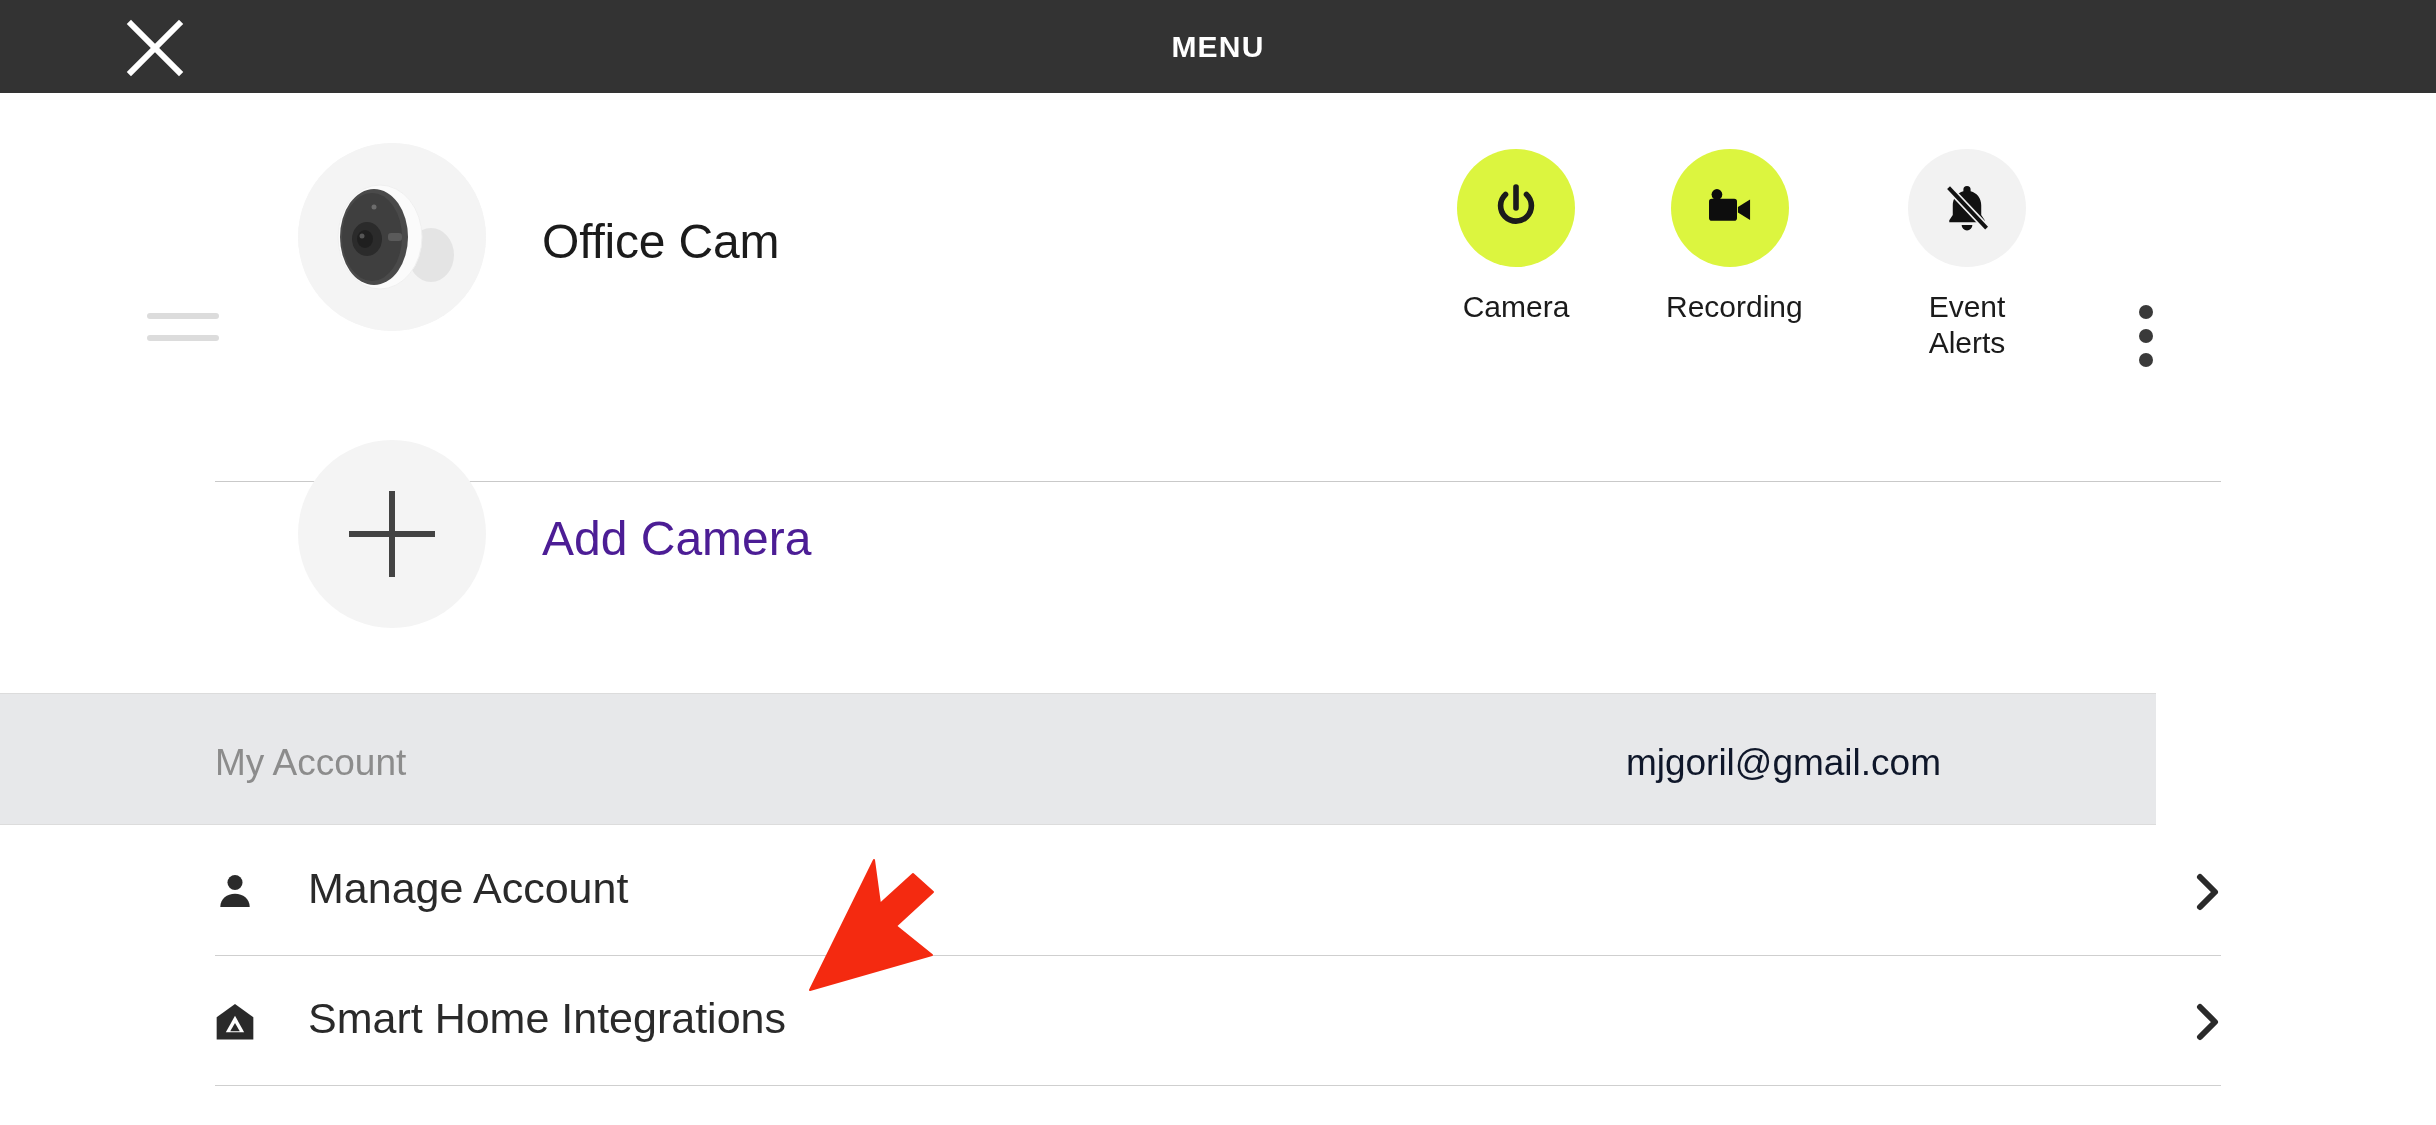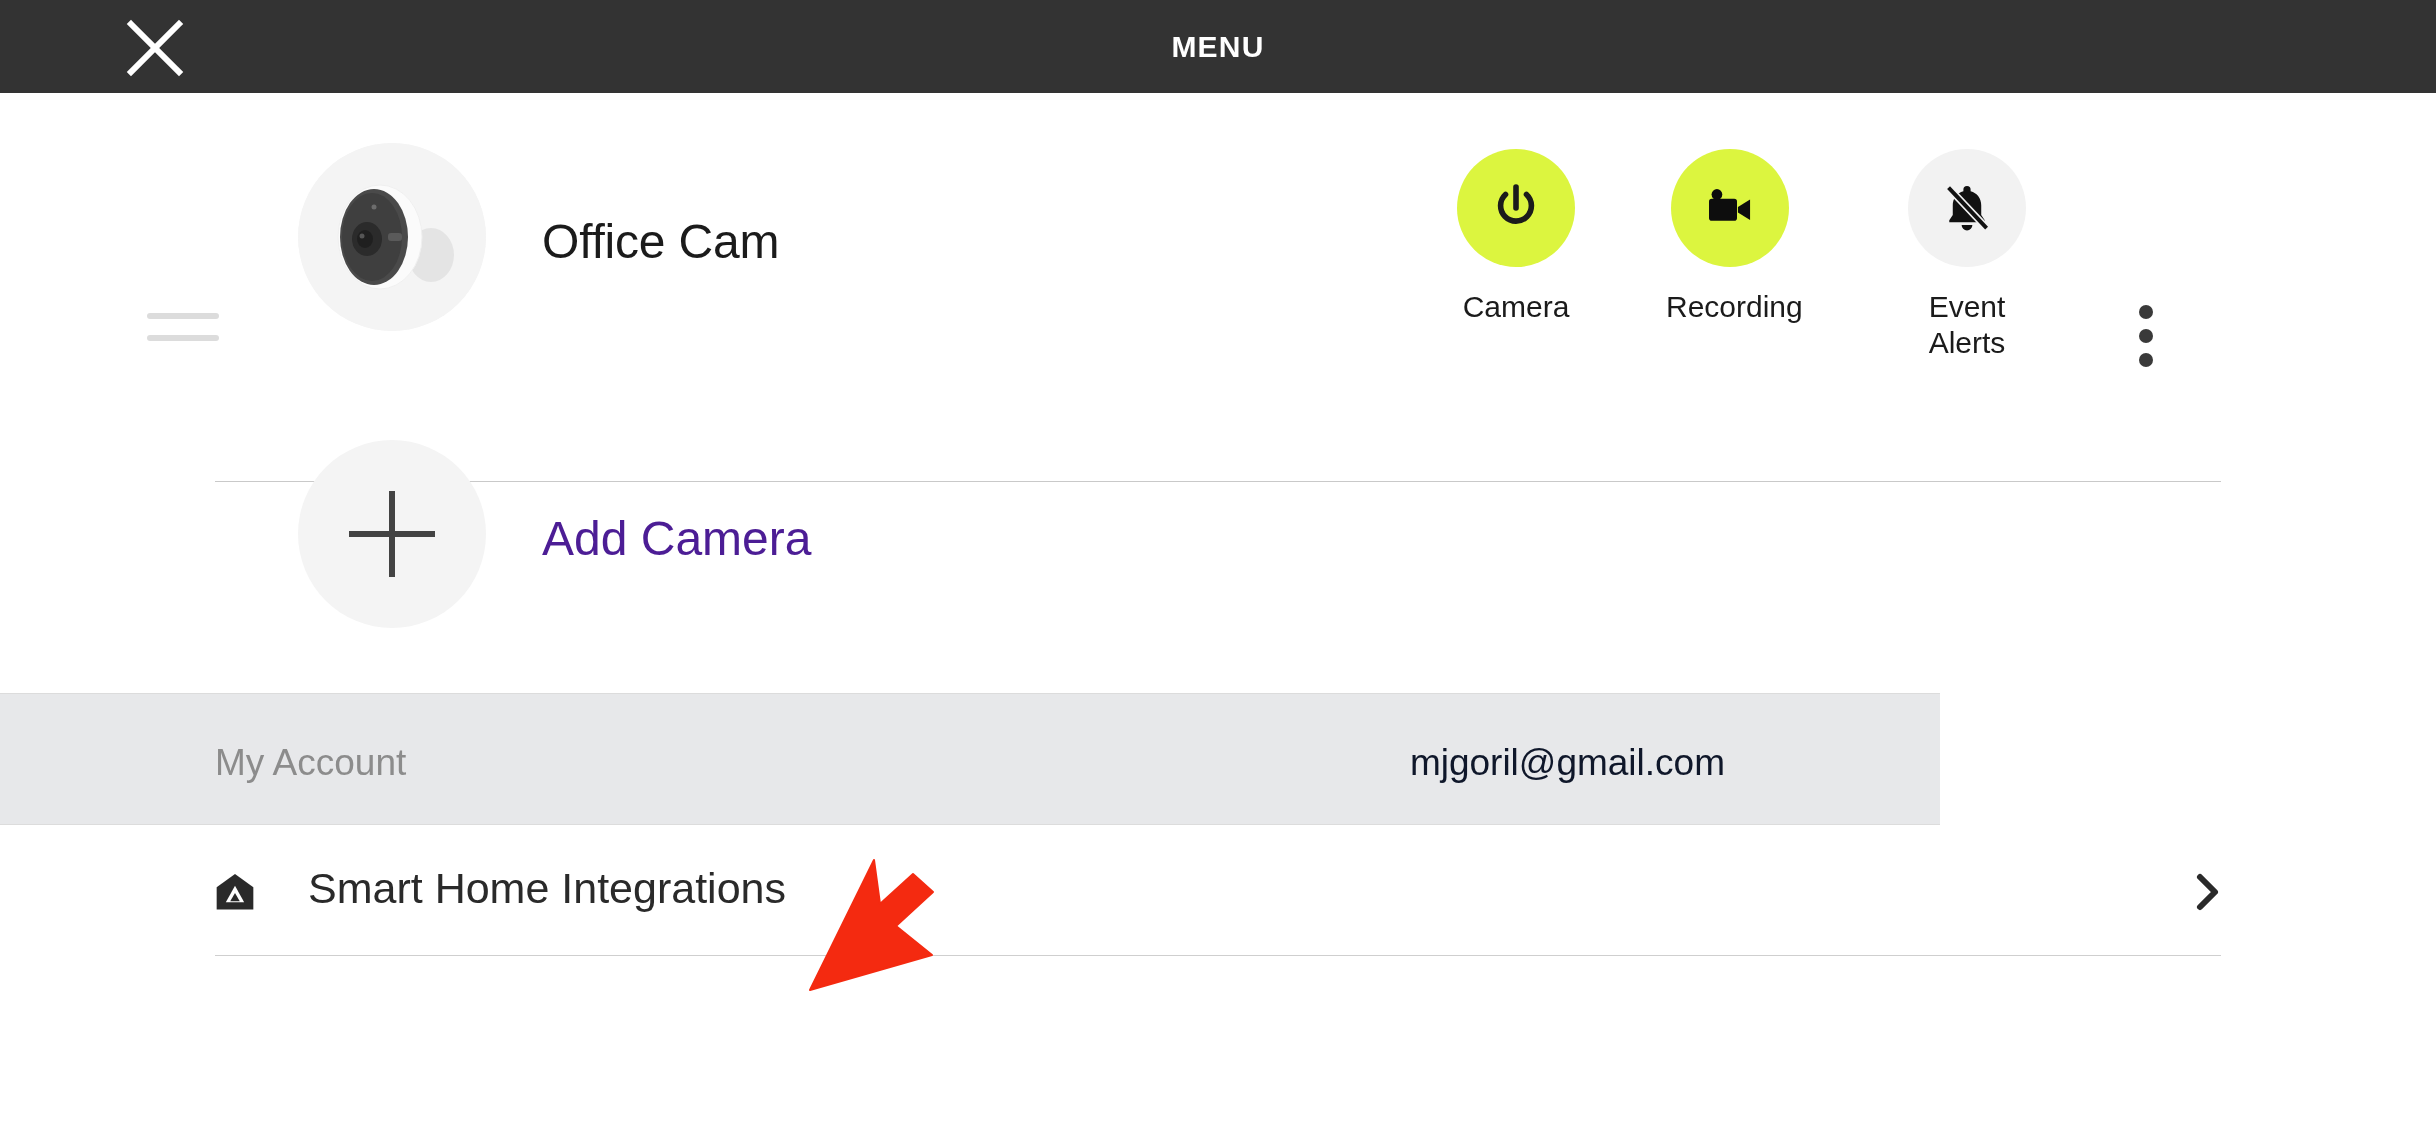--- a/index.html
+++ b/index.html
@@ -198,21 +198,21 @@
     font-size: 48px;
     color: #4c1d95;
     white-space: nowrap;
   }
 
   
   .account-band {
     position: absolute;
     left: 0;
     top: 693px;
-    width: 1940px;
+    width: 2156px;
     height: 132px;
     background: #e7e8ea;
     border-top: 1px solid #dcdcdc;
     border-bottom: 1px solid #dcdcdc;
     box-sizing: border-box;
   }
   .account-band .ab-left {
     position: absolute;
     left: 215px;
     top: 48px;
@@ -384,20 +384,35 @@
     <div class="add-label">Add Camera</div>
   </div>
 
   <div class="account-band">
     <div class="ab-left">My Account</div>
     <div class="ab-right">mjgoril@gmail.com</div>
   </div>
 
   <div class="menu-list">
 
+    <div class="menu-item">
+      <div class="mi-icon">
+        <svg width="42" height="42" viewBox="0 0 24 24">
+          <circle cx="12" cy="6.6" r="4.3" fill="#2a2a2a"></circle>
+          <path d="M3.6 20.5 C3.6 15.9 7.4 13 12 13 C16.6 13 20.4 15.9 20.4 20.5 Z" fill="#2a2a2a"></path>
+        </svg>
+      </div>
+      <div class="mi-label">Manage Account</div>
+      <div class="mi-chev">
+        <svg width="26" height="40" viewBox="0 0 26 40">
+          <polyline points="5,5 20,20 5,35" fill="none" stroke="#2a2a2a" stroke-width="6" stroke-linecap="round" stroke-linejoin="round"></polyline>
+        </svg>
+      </div>
+      <div class="mi-sep"></div>
+    </div>
 
     <div class="menu-item">
       <div class="mi-icon">
         <svg width="44" height="44" viewBox="0 0 24 24">
           <path d="M12 2.2 L22 9.4 L22 21.6 L2 21.6 L2 9.4 Z" fill="#2a2a2a"></path>
           <path d="M12 8.6 L17 17.6 L7 17.6 Z" fill="#ffffff"></path>
           <path d="M12 12.6 L14.6 17.1 L9.4 17.1 Z" fill="#2a2a2a"></path>
         </svg>
       </div>
       <div class="mi-label">Smart Home Integrations</div>

